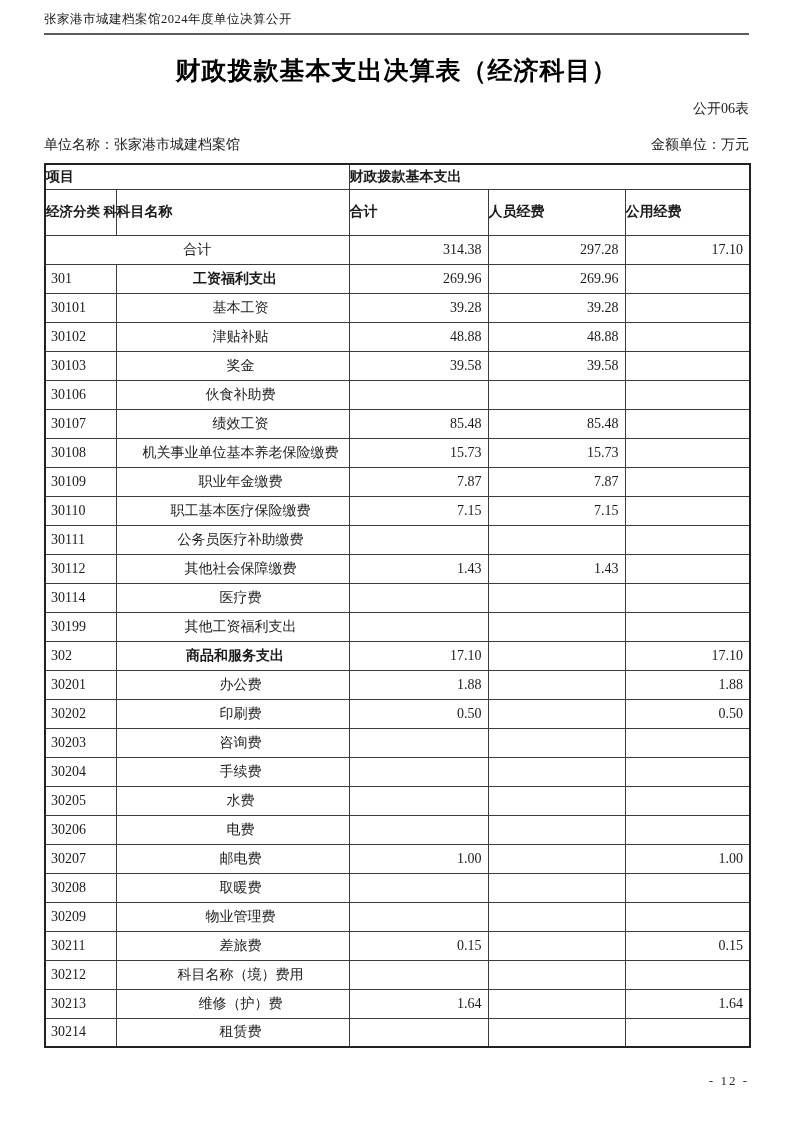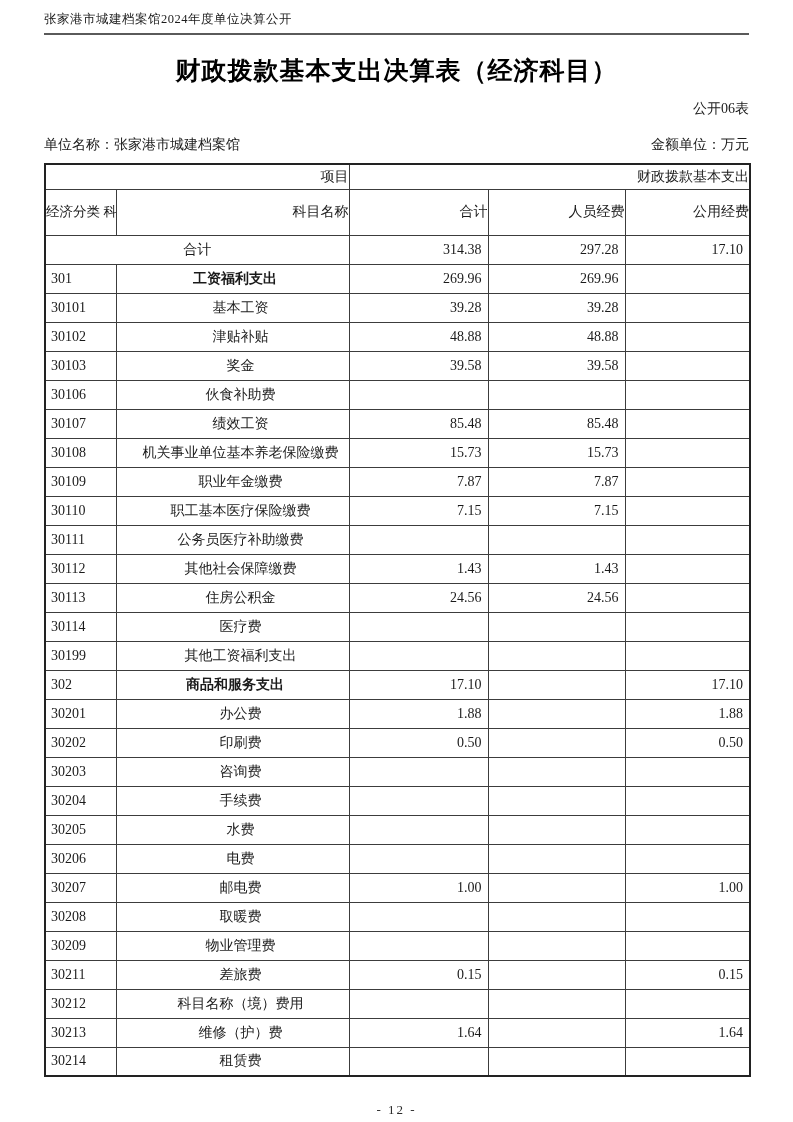--- a/index.html
+++ b/index.html
@@ -56,36 +56,36 @@
     font-size: 14px;
   }
   table.budget th, table.budget td {
     border: 1px solid #3c3c3c;
     vertical-align: middle;
     overflow: hidden;
     white-space: nowrap;
   }
   table.budget { border: 2px solid #222; }
   table.budget th {
-    font-weight: normal;
-    text-align: right;
+    font-weight: bold;
+    text-align: left;
   }
   tr.h1 th { height: 25px; }
   tr.h2 th { height: 46px; }
   th.code-head { white-space: pre-line; line-height: 1.25; font-size: 13.5px; }
   tbody tr { height: 29px; }
   td.code-cell { text-align: left; padding-left: 5px; }
   td.name-cell { text-align: center; padding-left: 16px; }
   td.name-cell.cat { padding-left: 5px; font-weight: bold; }
   td.name-cell.merged { text-align: center; padding-left: 0; }
   tr.row-category td.code-cell { font-weight: normal; }
   td.num-cell { text-align: right; padding-right: 6px; }
   .page-footer {
     margin-top: 25px;
-    text-align: center;
+    text-align: right;
     font-size: 13px;
     color: #2b2b2b;
     letter-spacing: 2px;
   }
 </style>
 </head>
 <body>
 
 <div class="page">
   <div class="content">
@@ -201,27 +201,20 @@
             <td class="num-cell"></td>
           </tr>
           <tr class="row-item">
             <td class="code-cell">30112</td>
             <td class="name-cell sub">其他社会保障缴费</td>
             <td class="num-cell">1.43</td>
             <td class="num-cell">1.43</td>
             <td class="num-cell"></td>
           </tr>
           <tr class="row-item">
-            <td class="code-cell">30113</td>
-            <td class="name-cell sub">住房公积金</td>
-            <td class="num-cell">24.56</td>
-            <td class="num-cell">24.56</td>
-            <td class="num-cell"></td>
-          </tr>
-          <tr class="row-item">
             <td class="code-cell">30114</td>
             <td class="name-cell sub">医疗费</td>
             <td class="num-cell"></td>
             <td class="num-cell"></td>
             <td class="num-cell"></td>
           </tr>
           <tr class="row-item">
             <td class="code-cell">30199</td>
             <td class="name-cell sub">其他工资福利支出</td>
             <td class="num-cell"></td>

